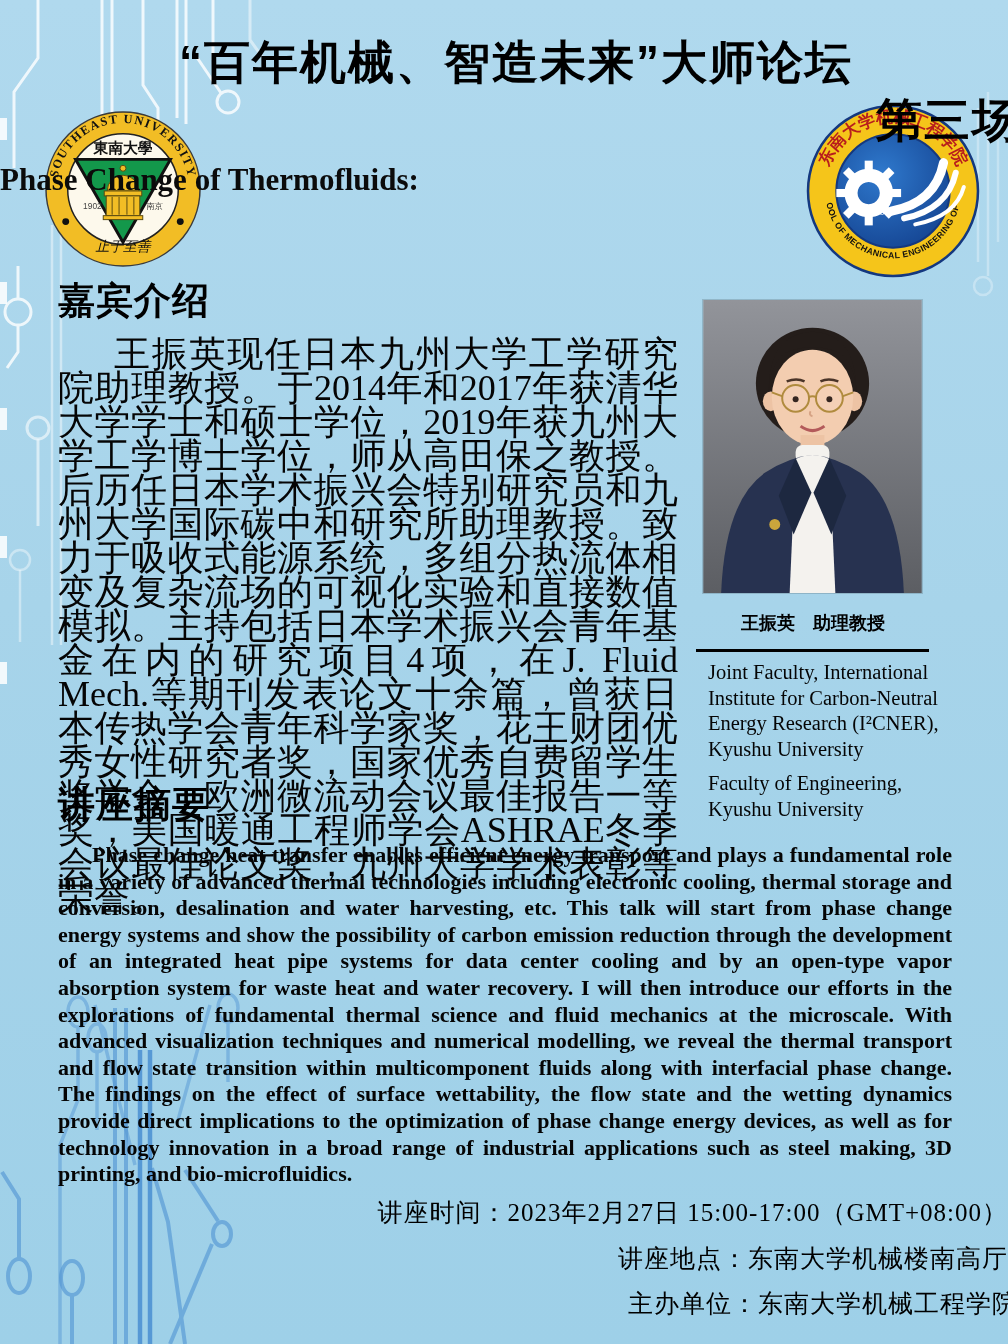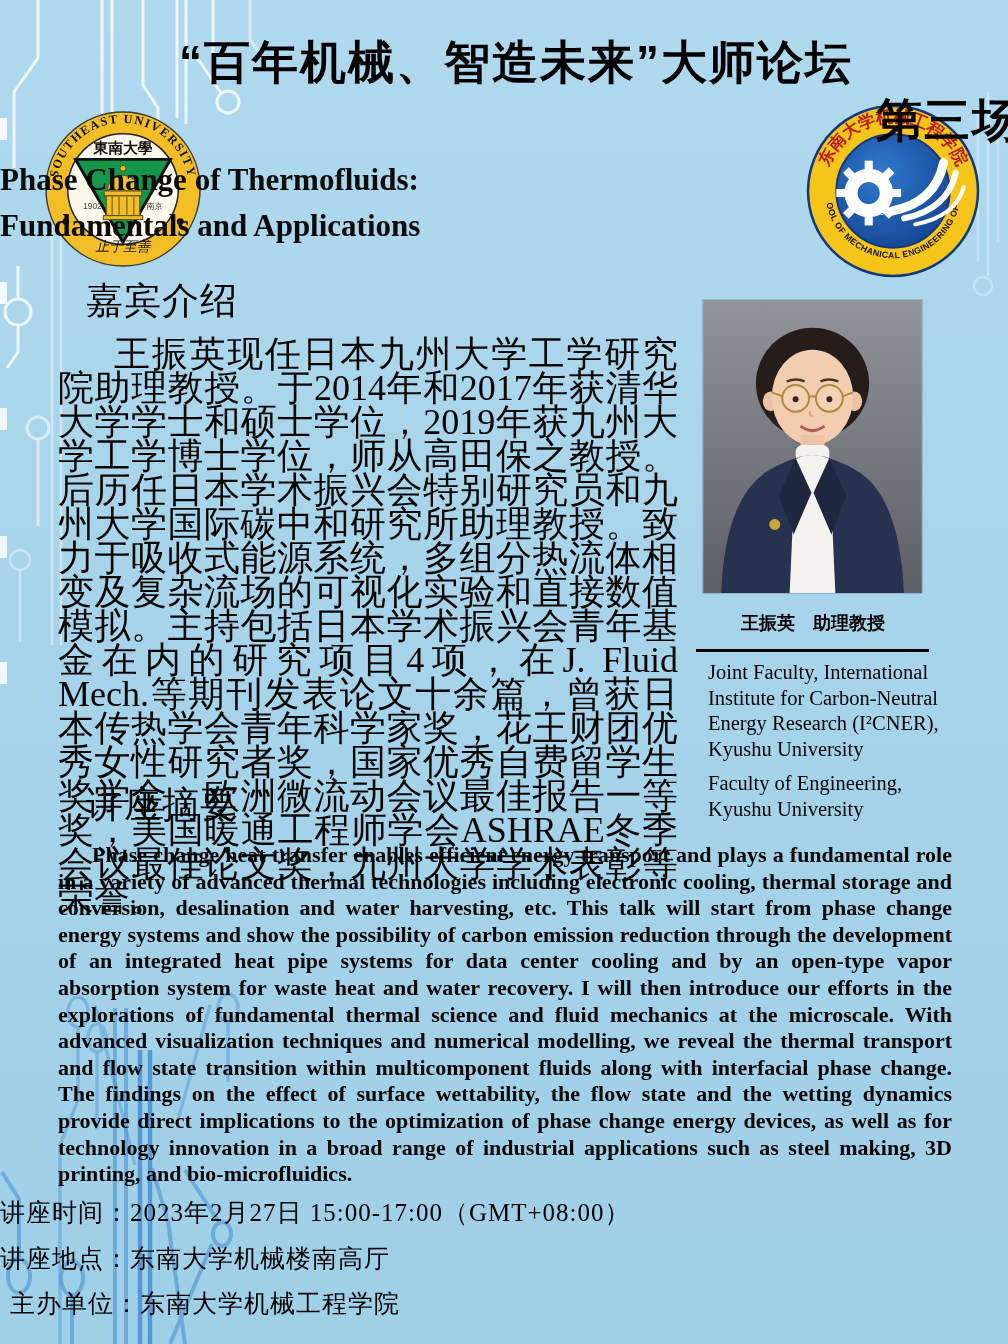--- a/index.html
+++ b/index.html
@@ -16,21 +16,21 @@
 
   .title-cn{position:absolute;left:0;width:1008px;text-align:center;
     font-weight:900;font-size:46px;color:#000;letter-spacing:2px;margin-left:12px;}
   .title-cn.l1{top:32px;}
   .title-cn.l2{top:90px;text-align:right;}
   .title-en{position:absolute;left:0;width:1008px;text-align:left;
     font-family:"Liberation Serif",serif;font-weight:700;font-size:31px;color:#0b0b0b;}
   .title-en.l1{top:162px;}
   .title-en.l2{top:208px;}
 
-  .sec-heading{position:absolute;left:58px;font-weight:400;font-size:37px;color:#000;letter-spacing:1px;margin-left:28px;}
+  .sec-heading{position:absolute;left:58px;font-weight:700;font-size:37px;color:#000;letter-spacing:1px;}
   .sec-heading.guest{top:276px;}
   .sec-heading.abstract{top:780px;}
 
   .bio{position:absolute;left:58px;top:337px;width:620px;
     font-family:"Liberation Serif",serif;font-size:36px;line-height:34px;color:#050505;
     text-align:justify;text-indent:56px;}
 
   .photo{position:absolute;left:703px;top:300px;width:219px;height:293px;
     box-shadow:0 0 0 1px rgba(0,0,0,.15);}
   .photo svg{display:block;width:100%;height:100%;}
@@ -41,21 +41,21 @@
     border-top:3px solid #000;}
   .affils{position:absolute;left:708px;top:660px;width:244px;
     font-family:"Liberation Serif",serif;font-size:20.5px;line-height:25.5px;color:#050505;}
   .affils p{margin:0;}
   .affils p + p{margin-top:9px;}
 
   .abstract-text{position:absolute;left:58px;top:842px;width:894px;
     font-family:"Liberation Serif",serif;font-size:22px;line-height:26.6px;color:#050505;
     text-align:justify;text-indent:34px;font-weight:bold;}
 
-  .detail{position:absolute;left:0;width:1008px;text-align:left;
+  .detail{position:absolute;left:0;width:1008px;text-align:right;
     font-family:"Liberation Serif",serif;font-size:25px;color:#000;letter-spacing:1px;}
   .detail.d1{top:1196px;}
   .detail.d2{top:1242px;}
   .detail.d3{top:1287px;padding-left:10px;}
 </style>
 </head>
 <body>
 
 <div class="poster">
 
@@ -186,21 +186,20 @@
         <path d="M97,113 Q140,104 148,68" stroke-width="6"></path>
         <path d="M108,119 Q148,111 156,82" stroke-width="4"></path>
       </g>
       <text x="78" y="110" text-anchor="middle" font-family="Liberation Serif,serif" font-size="9.5" fill="#ffffff">1916</text>
     </svg>
   </div>
 
   <div class="title-cn l1">“百年机械、智造未来”大师论坛</div>
   <div class="title-cn l2">第三场</div>
   <div class="title-en l1">Phase Change of Thermofluids:</div>
-  <div class="title-en l2">Fundamentals and Applications</div>
 
   <div class="sec-heading guest">嘉宾介绍</div>
   <div class="bio">王振英现任日本九州大学工学研究院助理教授。于2014年和2017年获清华大学学士和硕士学位，2019年获九州大学工学博士学位，师从高田保之教授。后历任日本学术振兴会特别研究员和九州大学国际碳中和研究所助理教授。致力于吸收式能源系统，多组分热流体相变及复杂流场的可视化实验和直接数值模拟。主持包括日本学术振兴会青年基金在内的研究项目4项，在J. Fluid Mech.等期刊发表论文十余篇，曾获日本传热学会青年科学家奖，花王财团优秀女性研究者奖，国家优秀自费留学生奖学金，欧洲微流动会议最佳报告一等奖，美国暖通工程师学会ASHRAE冬季会议最佳论文奖，九州大学学术表彰等荣誉。</div>
 
   <div class="photo">
     <svg viewBox="0 0 220 295" xmlns="http://www.w3.org/2000/svg">
       <defs>
         <linearGradient id="photoBg" x1="0" y1="0" x2="0" y2="1">
           <stop offset="0%" stop-color="#92949a"></stop>
           <stop offset="100%" stop-color="#5c5e63"></stop>

